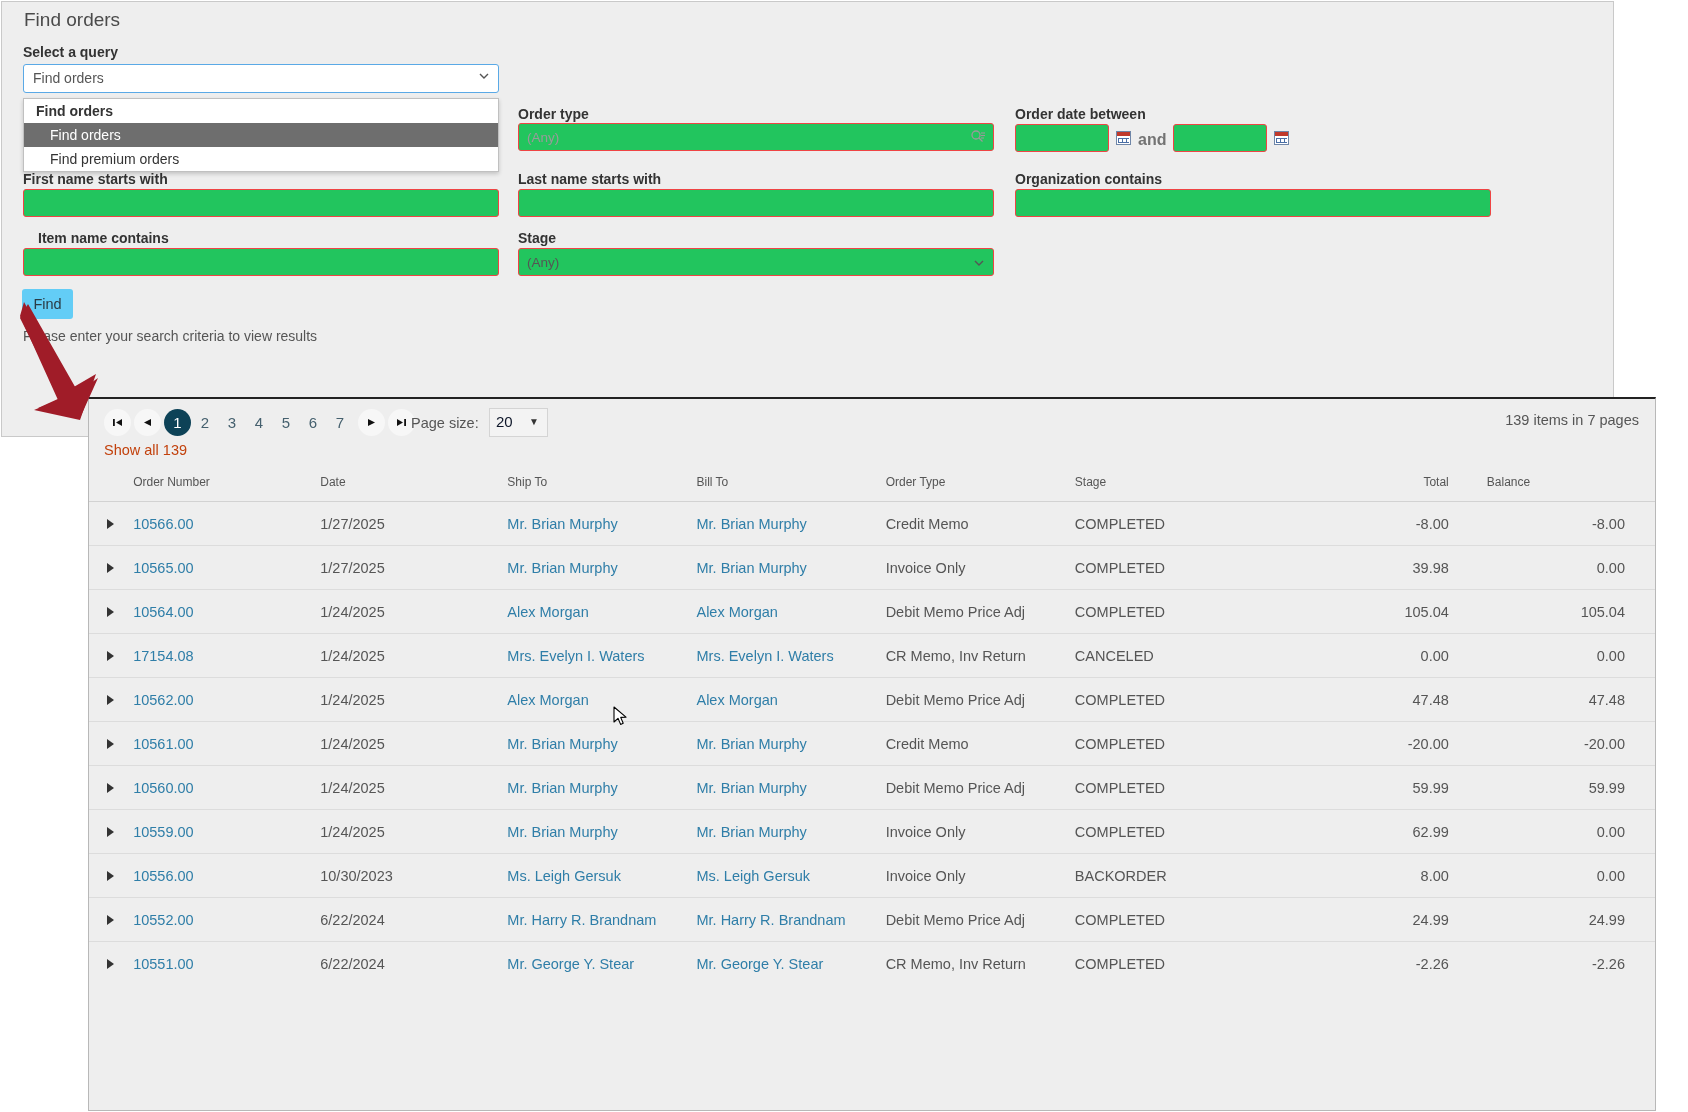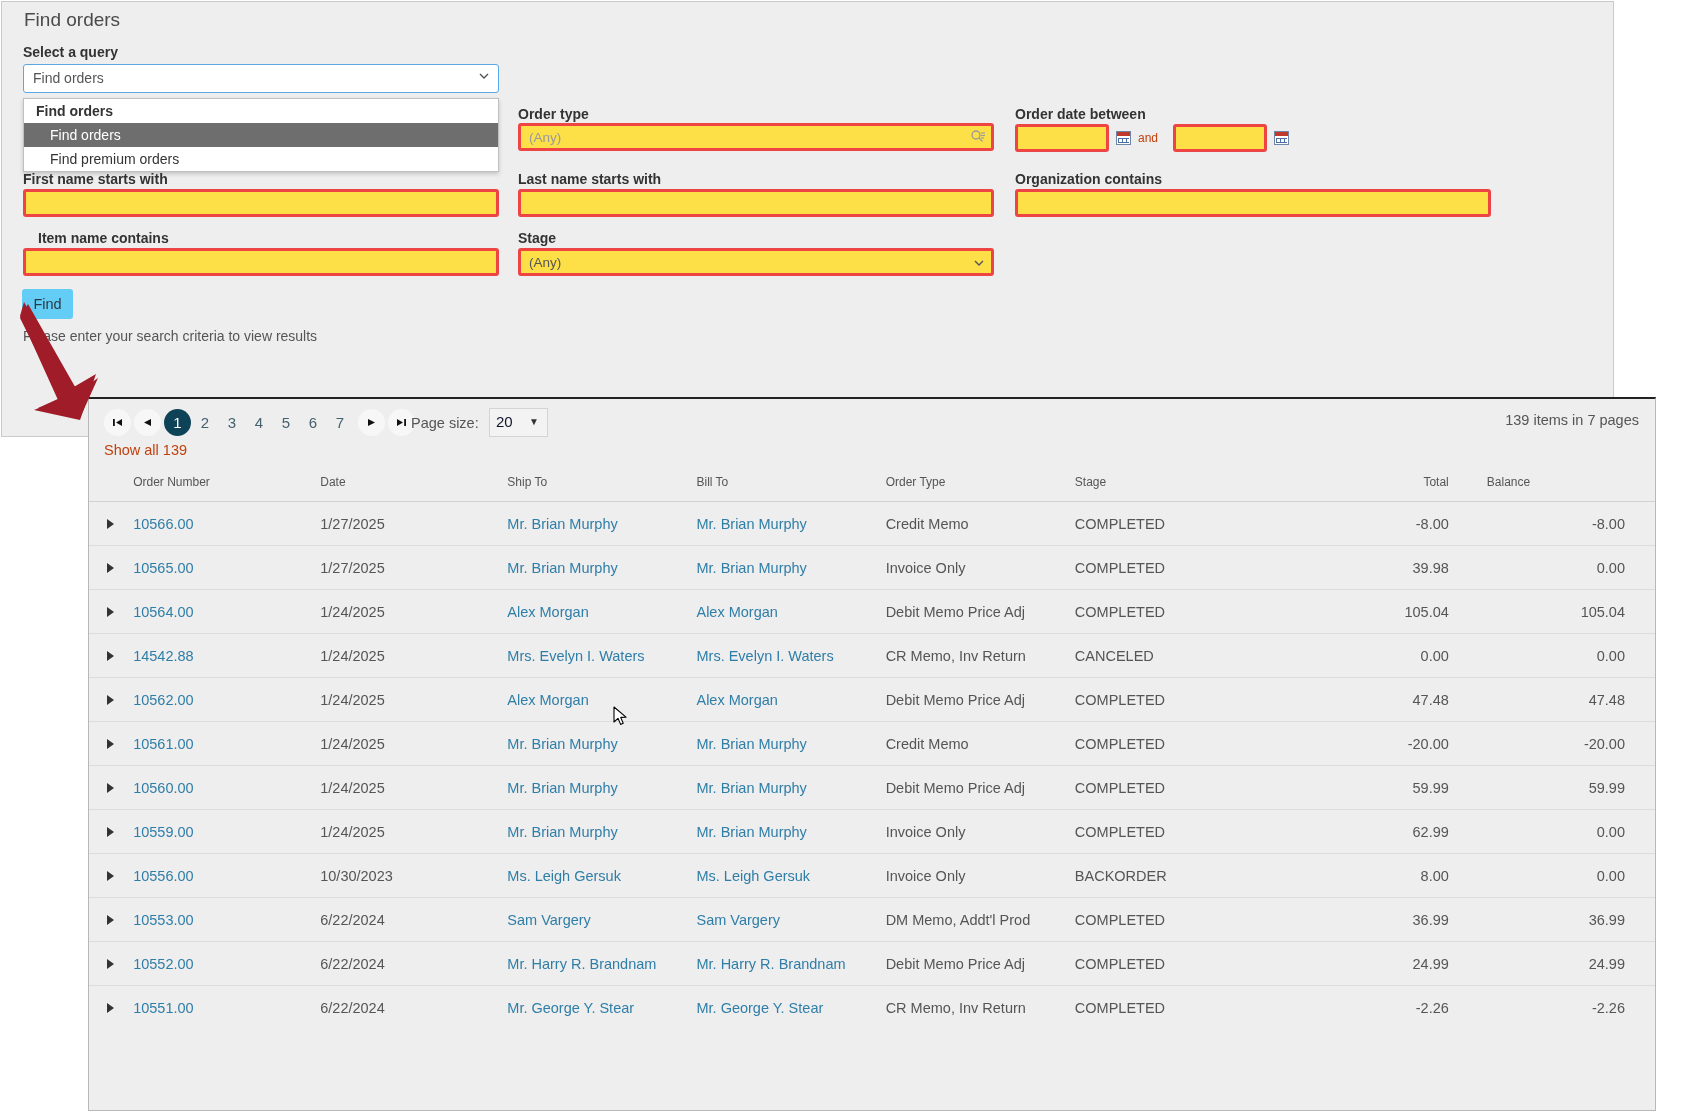--- a/index.html
+++ b/index.html
@@ -30,22 +30,22 @@
   .fld-label {
     position: absolute;
     font-size: 14px;
     font-weight: bold;
     color: #333333;
     white-space: nowrap;
   }
   .txt-input {
     position: absolute;
     height: 28px;
-    background: #fde047;
-    border: 3px solid #ef4444;
+    background: #22c55e;
+    border: 1px solid #ef4444;
     border-radius: 3px;
     font-size: 13.5px;
     color: #555555;
     padding: 0 8px;
     font-family: "Liberation Sans", sans-serif;
     outline: none;
   }
   .txt-input::placeholder { color: #9a9a9a; }
 
   
@@ -123,23 +123,23 @@
   .cal-icon::after {
     content: "";
     position: absolute;
     left: 1px; top: 6px; right: 1px; bottom: 1px;
     background:
       repeating-linear-gradient(to right, #4a6fa5 0 1px, transparent 1px 4px),
       repeating-linear-gradient(to bottom, #4a6fa5 0 1px, transparent 1px 4px);
   }
   .and-label {
     position: absolute;
-    font-size: 12px;
-    font-weight: normal;
-    color: #c2410c;
+    font-size: 16px;
+    font-weight: bold;
+    color: #737373;
   }
 
   .find-btn {
     position: absolute;
     left: 20px; top: 287px;
     width: 51px; height: 30px;
     background: #63cdf6;
     border: none;
     border-radius: 3px;
     font-size: 14.5px;
@@ -413,21 +413,21 @@
           <td class="c-bill"><span class="link">Alex Morgan</span></td>
           <td class="c-type">Debit Memo Price Adj</td>
           <td class="c-stage">COMPLETED</td>
           <td class="c-total">105.04</td>
           <td class="c-bal">105.04</td>
         </tr>
         <tr>
           <td class="c-exp">
             <div class="tri"></div>
           </td>
-          <td class="c-order"><span class="link">14542.88</span></td>
+          <td class="c-order"><span class="link">17154.08</span></td>
           <td class="c-date">1/24/2025</td>
           <td class="c-ship"><span class="link">Mrs. Evelyn I. Waters</span></td>
           <td class="c-bill"><span class="link">Mrs. Evelyn I. Waters</span></td>
           <td class="c-type">CR Memo, Inv Return</td>
           <td class="c-stage">CANCELED</td>
           <td class="c-total">0.00</td>
           <td class="c-bal">0.00</td>
         </tr>
         <tr>
           <td class="c-exp">
@@ -491,33 +491,20 @@
           <td class="c-bill"><span class="link">Ms. Leigh Gersuk</span></td>
           <td class="c-type">Invoice Only</td>
           <td class="c-stage">BACKORDER</td>
           <td class="c-total">8.00</td>
           <td class="c-bal">0.00</td>
         </tr>
         <tr>
           <td class="c-exp">
             <div class="tri"></div>
           </td>
-          <td class="c-order"><span class="link">10553.00</span></td>
-          <td class="c-date">6/22/2024</td>
-          <td class="c-ship"><span class="link">Sam Vargery</span></td>
-          <td class="c-bill"><span class="link">Sam Vargery</span></td>
-          <td class="c-type">DM Memo, Addt'l Prod</td>
-          <td class="c-stage">COMPLETED</td>
-          <td class="c-total">36.99</td>
-          <td class="c-bal">36.99</td>
-        </tr>
-        <tr>
-          <td class="c-exp">
-            <div class="tri"></div>
-          </td>
           <td class="c-order"><span class="link">10552.00</span></td>
           <td class="c-date">6/22/2024</td>
           <td class="c-ship"><span class="link">Mr. Harry R. Brandnam</span></td>
           <td class="c-bill"><span class="link">Mr. Harry R. Brandnam</span></td>
           <td class="c-type">Debit Memo Price Adj</td>
           <td class="c-stage">COMPLETED</td>
           <td class="c-total">24.99</td>
           <td class="c-bal">24.99</td>
         </tr>
         <tr>

